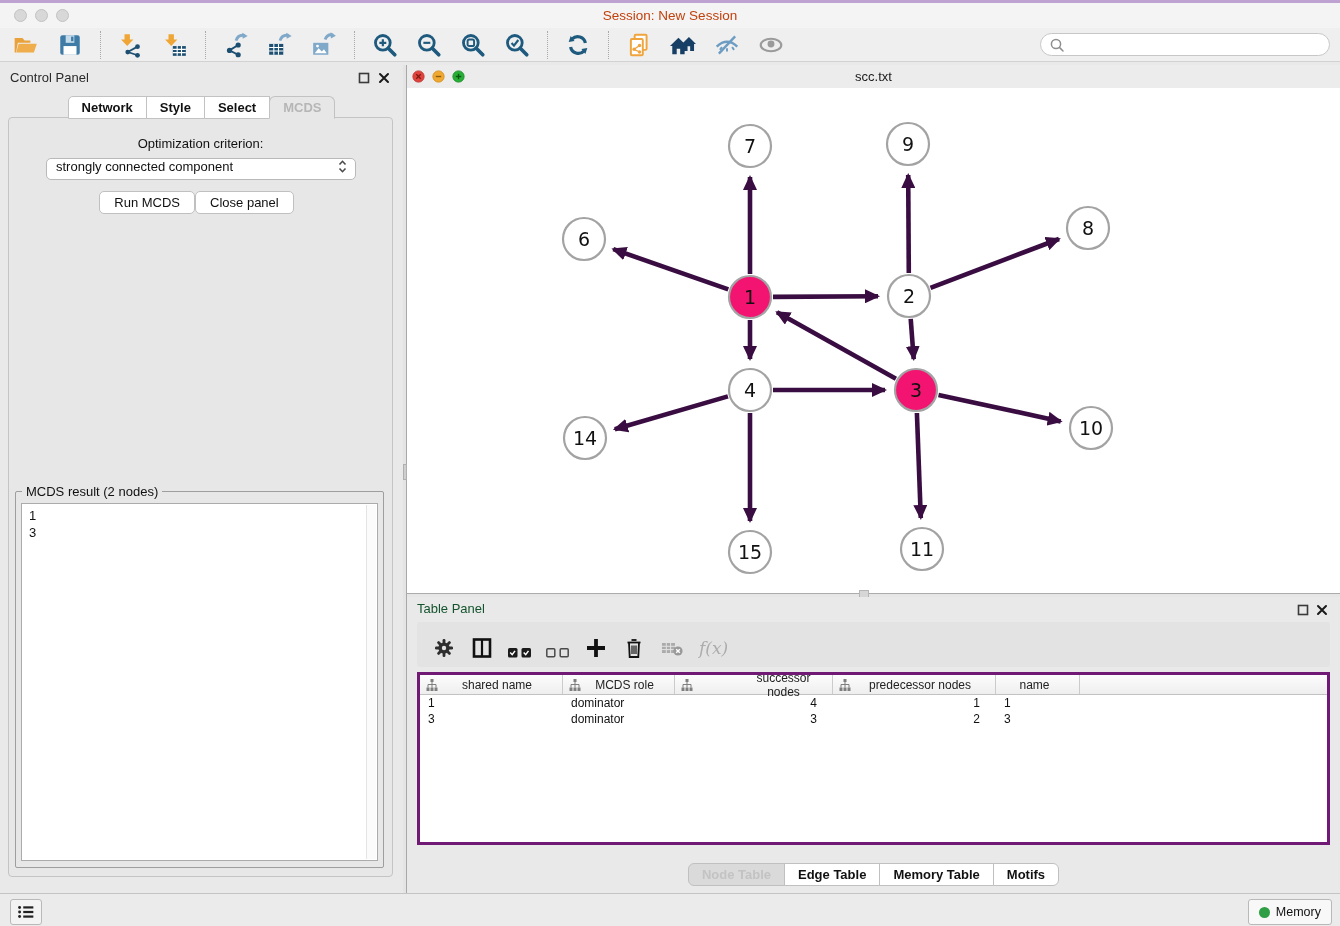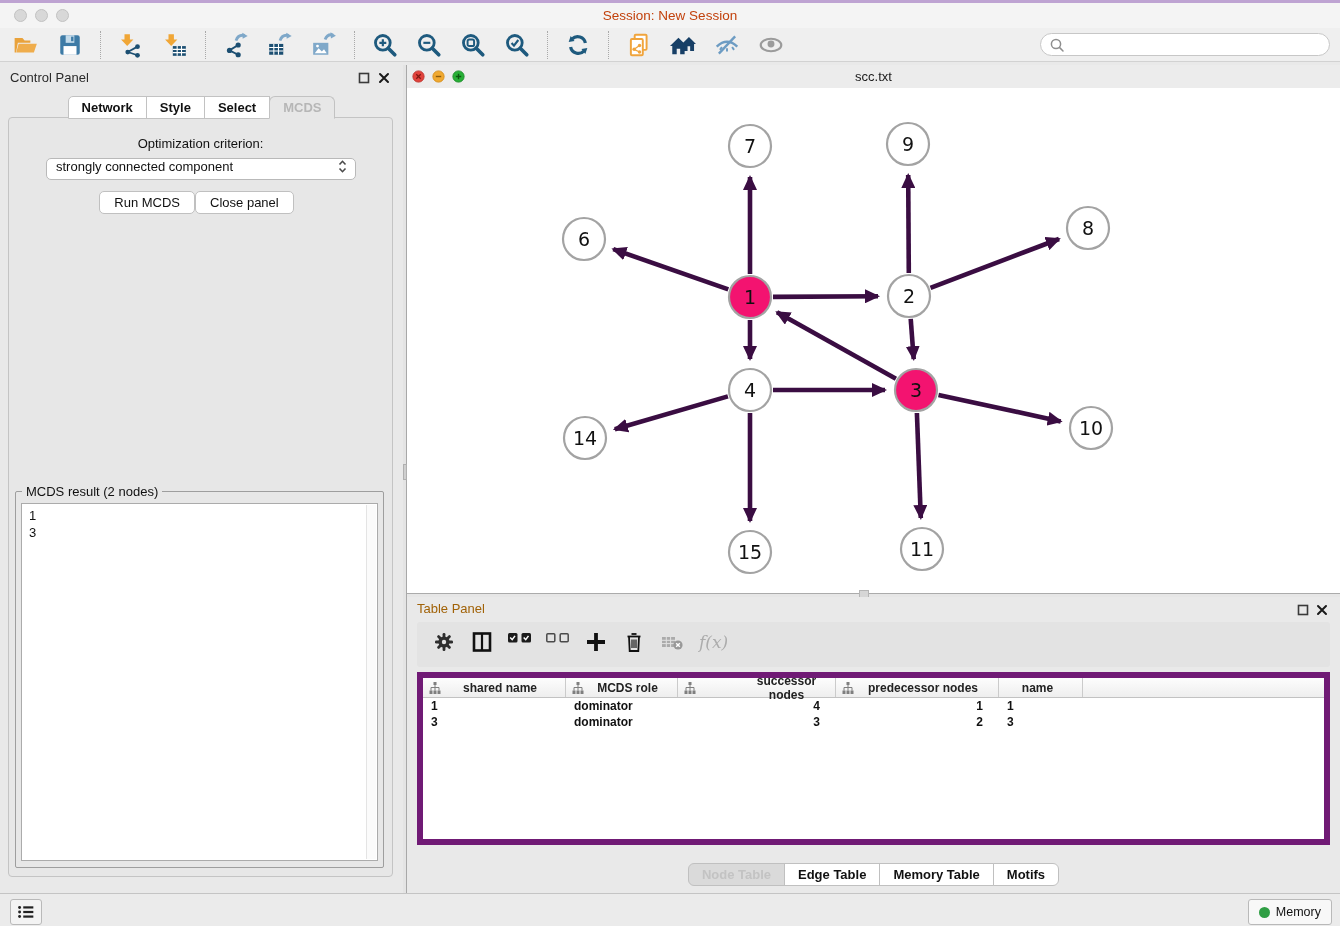--- a/index.html
+++ b/index.html
@@ -45,26 +45,26 @@
   .hsplit{position:absolute;left:407px;top:593px;right:0;height:4px;background:#E6E6E6;border-top:1px solid #ABABAB;box-sizing:border-box;}
   .hsplit .handle{position:absolute;left:452px;top:-4px;width:10px;height:8px;background:#D6D6D6;border:1px solid #B5B5B5;box-sizing:border-box;}
   
   .net-window{position:absolute;left:407px;top:65px;right:0;height:528px;background:#fff;}
   .net-titlebar{position:absolute;left:0;top:0;right:0;height:23px;background:#ECECEC;border-bottom:1px solid #C8C8C8;}
   .net-lights{position:absolute;left:5px;top:5px;display:flex;gap:7px;}
   .net-title{position:absolute;left:0;right:0;top:4px;text-align:center;font-size:13px;color:#1A1A1A;}
   .net-canvas{position:absolute;left:0;top:23px;right:0;bottom:0;background:#fff;}
   
   .table-panel{position:absolute;left:407px;top:597px;right:0;height:296px;background:#E9E9E9;}
-  .tp-header{position:absolute;left:10px;top:4px;font-size:13px;color:#a16207;}
+  .tp-header{position:absolute;left:10px;top:4px;font-size:13px;color:#14532d;}
   .tp-float{right:31px;}.tp-close{right:12px;}
   .tp-toolbar{position:absolute;left:10px;right:10px;top:25px;height:45px;background:#E3E3E3;border-radius:3px;display:flex;align-items:center;}
-  .tp-tbtn{width:30px;height:30px;display:flex;align-items:flex-start;justify-content:center;margin-left:8px;background:none;border:none;padding:0;}
+  .tp-tbtn{width:30px;height:30px;display:flex;align-items:flex-end;justify-content:center;margin-left:8px;background:none;border:none;padding:0;}
   .tp-tbtn:first-child{margin-left:12px;}
-  .tp-table{position:absolute;left:10px;right:10px;top:75px;bottom:48px;background:#fff;border:6px solid #701a75;box-sizing:border-box;overflow:hidden;font-weight:bold;}
+  .tp-table{position:absolute;left:10px;right:10px;top:75px;bottom:48px;background:#fff;border:3px solid #701a75;box-sizing:border-box;overflow:hidden;}
   .thead{display:flex;height:19px;background:linear-gradient(#FDFDFD,#EEEEEE);border-bottom:1px solid #C2C2C2;}
   .th{display:flex;align-items:center;border-right:1px solid #CBCBCB;font-size:12px;color:#222;box-sizing:border-box;position:relative;}
   .th .hier{margin-left:6px;}
   .th .lbl{flex:1;text-align:center;padding-right:6px;}
   .tr{display:flex;height:16px;align-items:center;}
   .td{font-size:12px;color:#111;box-sizing:border-box;overflow:hidden;white-space:nowrap;}
   .al{padding-left:8px;text-align:left;}
   .ar{padding-right:16px;text-align:right;}
   .w0{width:143px;}.w1{width:112px;}.w2{width:158px;gap:48px;}.w3{width:163px;}.w4{width:84px;}
   .tp-tabs{position:absolute;left:0;right:0;top:266px;display:flex;justify-content:center;}

